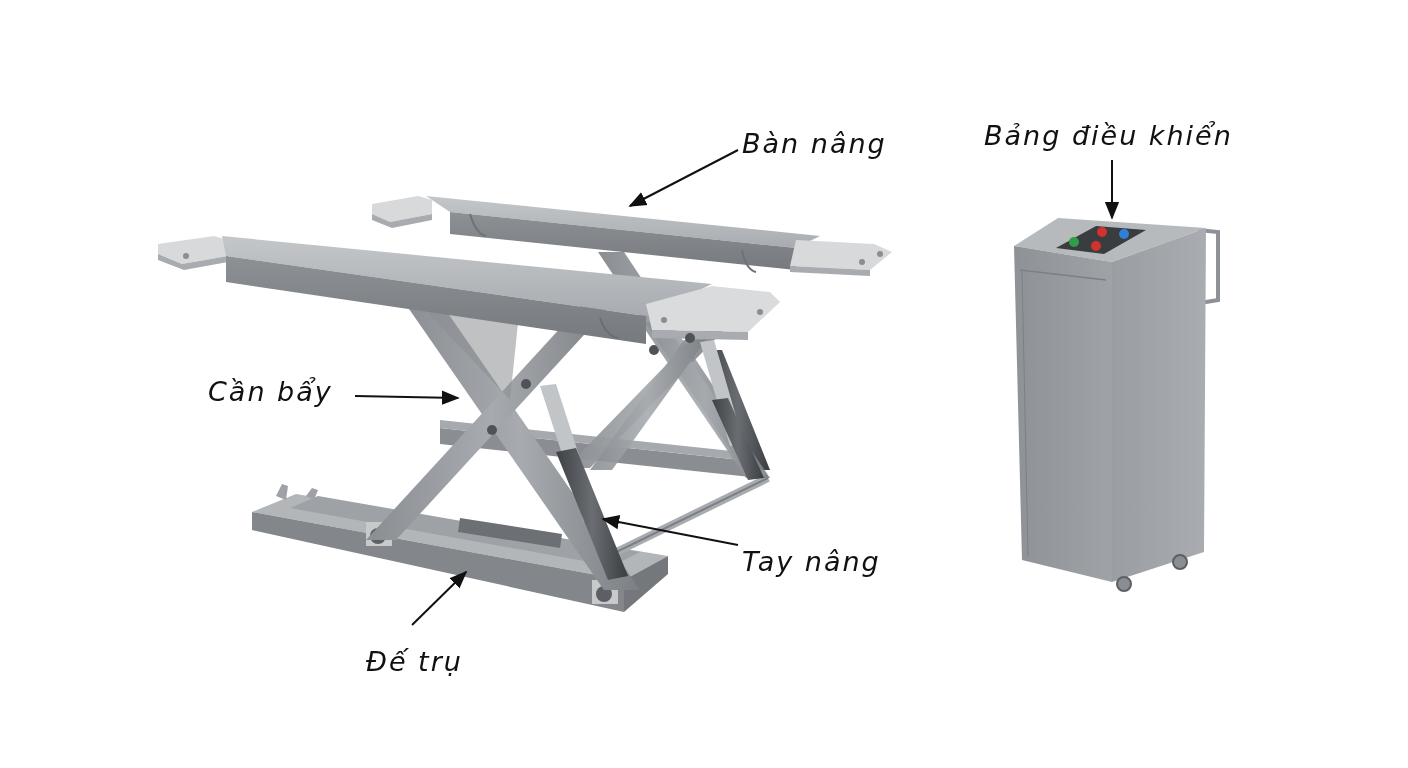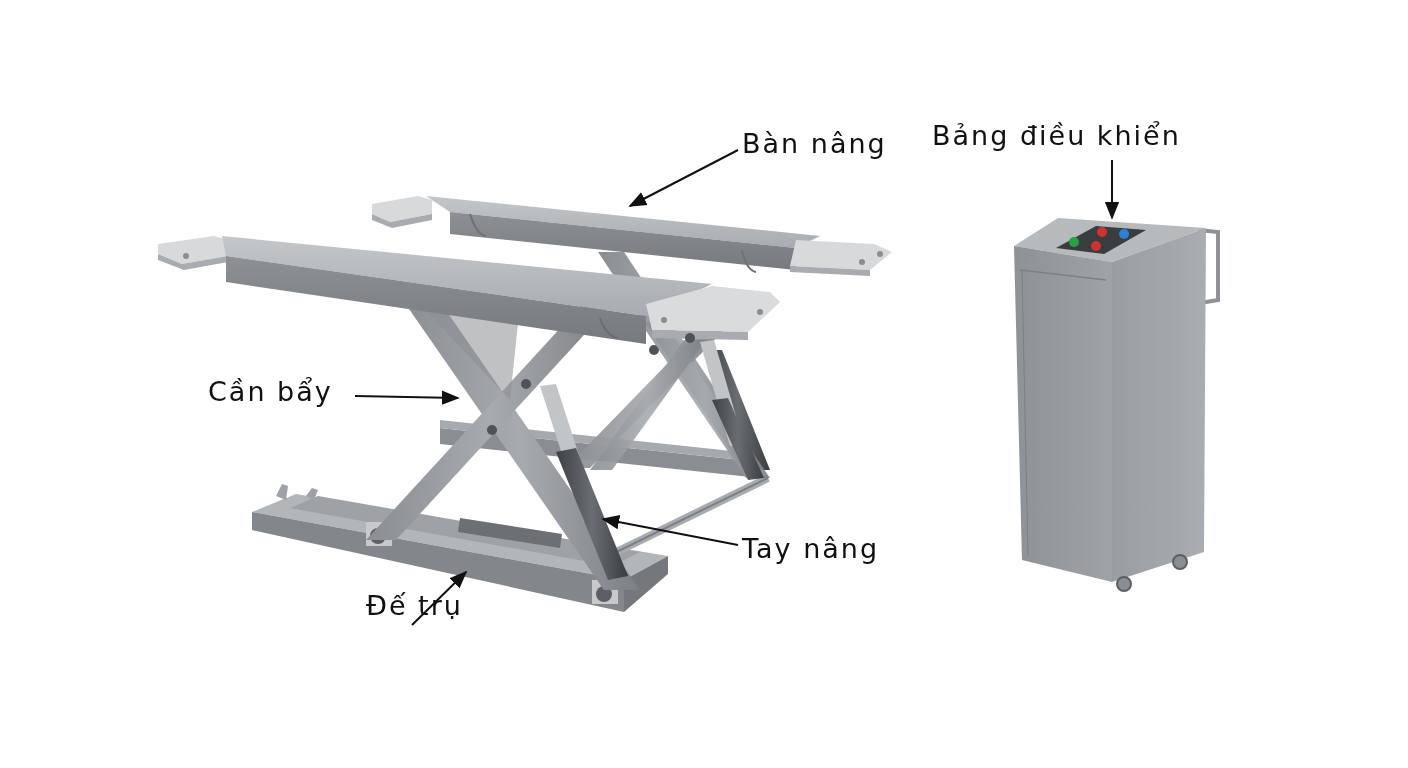--- a/index.html
+++ b/index.html
@@ -1,17 +1,17 @@
 <!DOCTYPE html>
 <html><head>
 <meta charset="utf-8">
 <style>
   html, body { margin: 0; padding: 0; background: #ffffff; }
   body { width: 1408px; height: 768px; overflow: hidden; position: relative; font-family: "DejaVu Sans", sans-serif; }
-  #stage { position: absolute; left: 0; top: 0; width: 1408px; height: 768px; }
+  #stage { position: absolute; left: 0; top: 0; width: 1408px; height: 768px; font-style: italic; }
   .label { position: absolute; font-family: "DejaVu Sans", sans-serif; font-size: 27px; color: #111; letter-spacing: 2px; white-space: nowrap; line-height: 1; }
 </style>
 </head>
 <body>
 
 <div id="stage">
   <svg id="art" width="1408" height="768" viewBox="0 0 1408 768" xmlns="http://www.w3.org/2000/svg">
     <defs>
       <linearGradient id="gTop" x1="0" y1="0" x2="0" y2="1">
         <stop offset="0" stop-color="#c4c7ca"></stop>
@@ -161,17 +161,17 @@
         <line x1="738" y1="150" x2="630" y2="206" stroke="#111" stroke-width="2" marker-end="url(#ah)"></line>
         <line x1="1112" y1="160" x2="1112" y2="218" stroke="#111" stroke-width="2" marker-end="url(#ah)"></line>
         <line x1="355" y1="396" x2="458" y2="398" stroke="#111" stroke-width="2" marker-end="url(#ah)"></line>
         <line x1="738" y1="545" x2="603" y2="519" stroke="#111" stroke-width="2" marker-end="url(#ah)"></line>
         <line x1="412" y1="625" x2="466" y2="572" stroke="#111" stroke-width="2" marker-end="url(#ah)"></line>
       </g>
   </svg>
 
   
   <div class="label" id="lbl-0" style="left: 742px; top: 130px;">Bàn nâng</div>
-  <div class="label" id="lbl-1" style="left: 932px; top: 122px;">Bảng điều khiển</div>
+  <div class="label" id="lbl-1" style="left: 984px; top: 122px;">Bảng điều khiển</div>
   <div class="label" id="lbl-2" style="left: 208px; top: 378px;">Cần bẩy</div>
-  <div class="label" id="lbl-3" style="left: 742px; top: 535px; text-align: center;">Tay nâng</div>
-  <div class="label" id="lbl-4" style="left: 366px; top: 592px;">Đế trụ</div>
+  <div class="label" id="lbl-3" style="left: 742px; top: 548px; text-align: center;">Tay nâng</div>
+  <div class="label" id="lbl-4" style="left: 366px; top: 648px;">Đế trụ</div>
 </div>
 
 </body></html>

